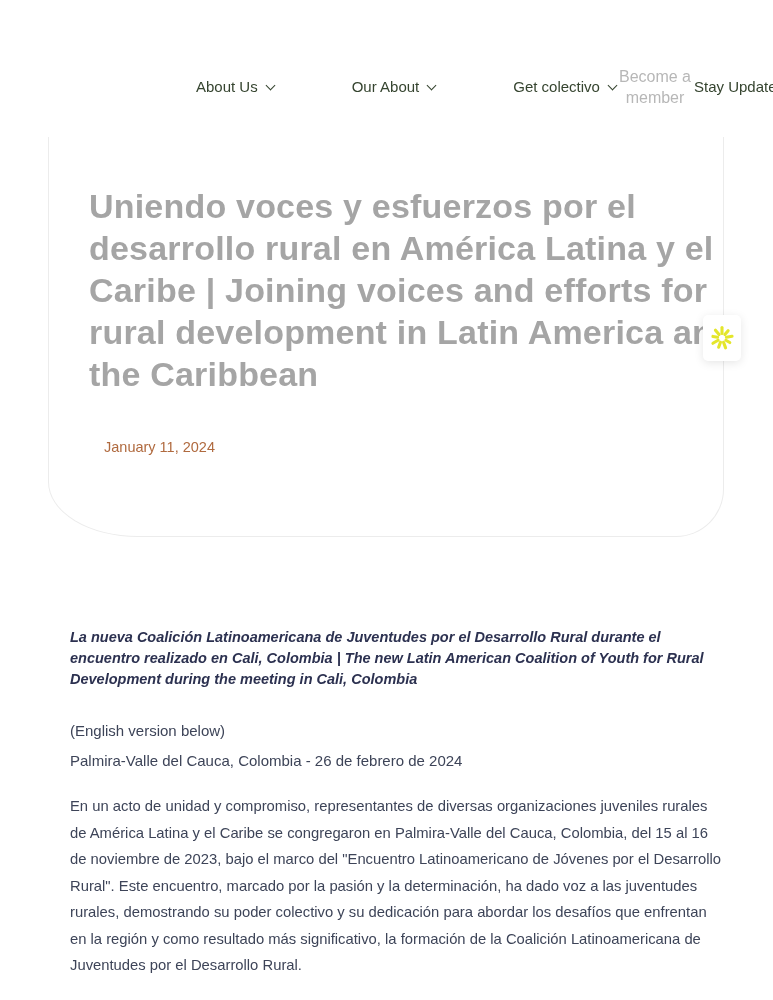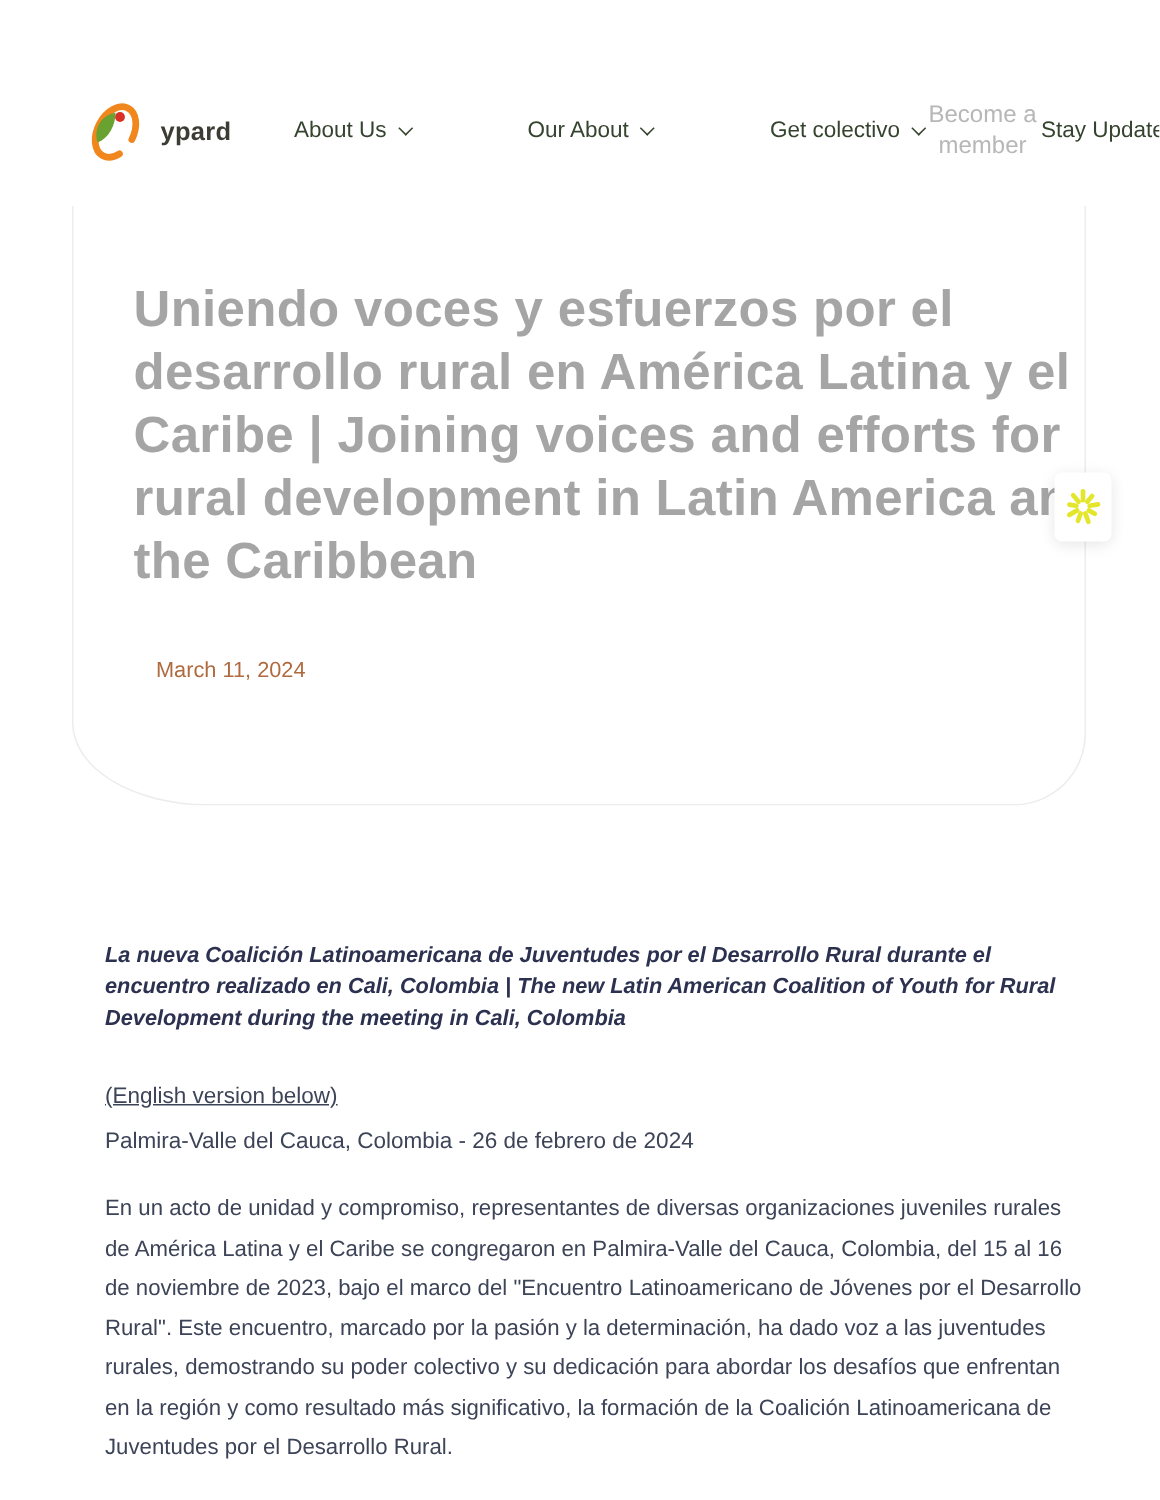--- a/index.html
+++ b/index.html
@@ -50,38 +50,30 @@
     display:flex; align-items:center; justify-content:center;
     cursor:pointer; z-index:2;
   }
 
   
   .article { position:absolute; left:70px; top:627px; width:652px; }
   .caption {
     font-size:14.5px; line-height:21px; font-weight:bold; font-style:italic;
     color:#2c3150; width:640px;
   }
-  .note { margin-top:32px; font-size:15px; color:#3d4458;text-decoration:underline; }
+  .note { margin-top:32px; font-size:15px; color:#3d4458; }
   .dateline { margin-top:13px; font-size:15px; color:#3d4458; }
   .body-text { margin-top:24px; font-size:14.8px; line-height:26.5px; color:#3d4458; width:652px; }
 </style>
 </head>
 <body>
 
 <div class="page">
 
   <header class="site-header">
-    <a class="logo">
-      <svg width="58" height="52" viewBox="0 0 58 52">
-        <ellipse cx="22" cy="26" rx="12" ry="18" transform="rotate(28 22 26)" fill="none" stroke="#F0861C" stroke-width="4.5" stroke-dasharray="82 18" stroke-dashoffset="-12" stroke-linecap="round"></ellipse>
-        <path d="M10 33 C 7 23 13 15 22 13 C 22 21 18 30 10 33 Z" fill="#6AA232"></path>
-        <circle cx="25" cy="16" r="3.3" fill="#D93025"></circle>
-      </svg>
-      <span class="logo-text">ypard</span>
-    </a>
 
     <nav class="main-nav">
       <div class="nav-item">
         <span>About Us</span>
         <span class="chevron"></span>
       </div>
       <div class="nav-item">
         <span>Our About</span>
         <span class="chevron"></span>
       </div>
@@ -93,21 +85,21 @@
         <span>Stay Updated</span>
         <span class="chevron"></span>
       </div>
     </nav>
 
     <a class="cta">Become a member</a>
   </header>
 
   <section class="hero">
     <h1 class="hero-title">Uniendo voces y esfuerzos por el desarrollo rural en América Latina y el Caribe | Joining voices and efforts for rural development in Latin America and the Caribbean</h1>
-    <div class="hero-date">March 11, 2024</div>
+    <div class="hero-date">January 11, 2024</div>
     <div class="badge">
       <svg width="26" height="26" viewBox="0 0 26 26">
         <g stroke="#e4e62b" stroke-width="3.1" stroke-linecap="round">
           <line x1="13" y1="2.5" x2="13" y2="8.5" transform="rotate(0 13 13)"></line>
           <line x1="13" y1="3.5" x2="13" y2="8.5" transform="rotate(40 13 13)"></line>
           <line x1="13" y1="2.8" x2="13" y2="8.5" transform="rotate(80 13 13)"></line>
           <line x1="13" y1="4.0" x2="13" y2="8.5" transform="rotate(120 13 13)"></line>
           <line x1="13" y1="2.5" x2="13" y2="8.5" transform="rotate(160 13 13)"></line>
           <line x1="13" y1="3.2" x2="13" y2="8.5" transform="rotate(200 13 13)"></line>
           <line x1="13" y1="2.5" x2="13" y2="8.5" transform="rotate(240 13 13)"></line>

